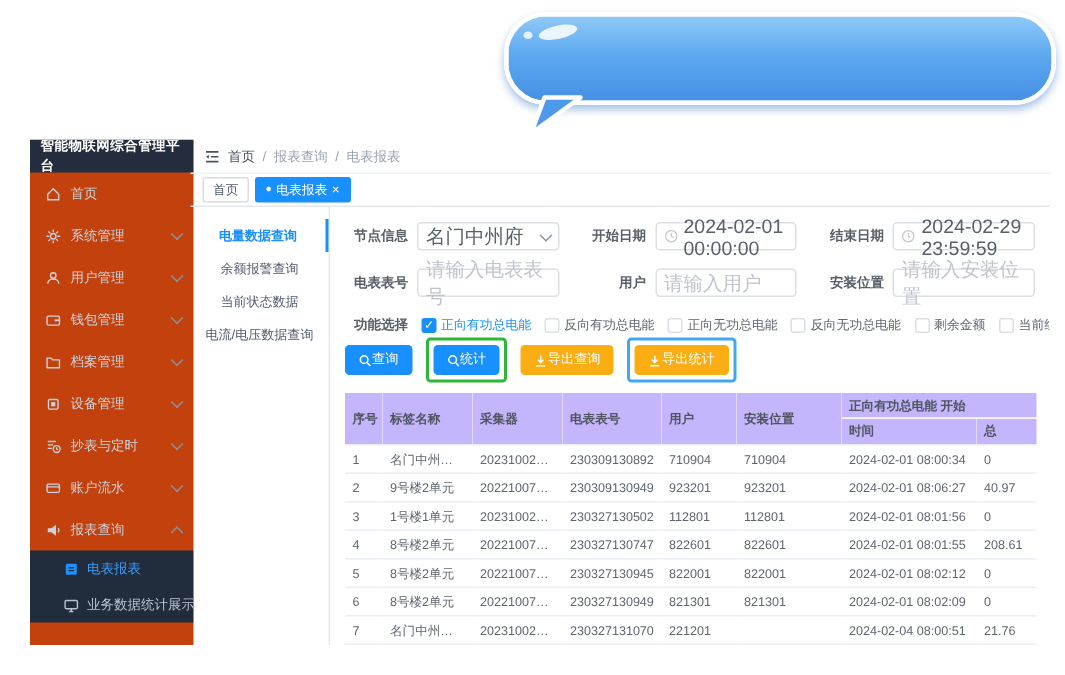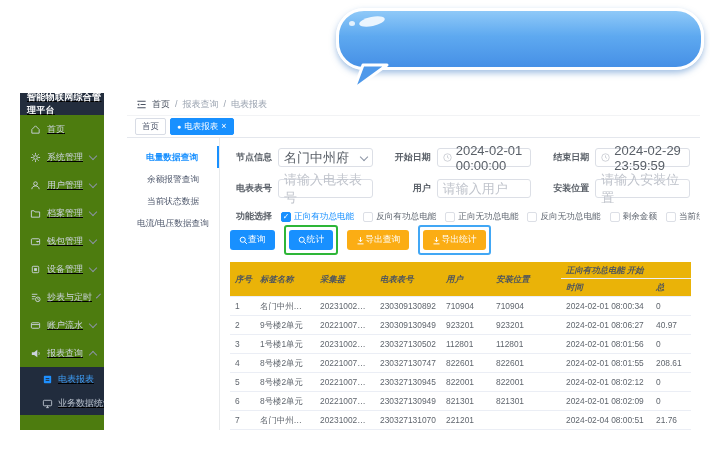--- a/index.html
+++ b/index.html
@@ -22,21 +22,21 @@
     background:rgba(255,255,255,.85);transform:rotate(-12deg);
   }
   .callout .shine2{
     position:absolute;left:10px;top:10px;width:6px;height:5px;border-radius:50%;
     background:rgba(255,255,255,.8);
   }
   .callout .tail{position:absolute;left:12px;bottom:-24px;}
   
   .app{position:absolute;left:20px;top:93px;width:680px;height:337px;background:#fff;overflow:hidden;font-size:9px;}
   
-  .sidebar{position:absolute;left:0;top:0;width:84px;height:337px;background:#4d7c0f;overflow:hidden;text-decoration:underline;}
+  .sidebar{position:absolute;left:0;top:0;width:109px;height:337px;background:#c2410c;overflow:hidden;}
   .logo{height:22px;background:#232d3d;color:#fff;font-weight:bold;font-size:9px;display:flex;align-items:center;padding-left:7px;letter-spacing:.3px;}
   .menu-item{height:28px;display:flex;align-items:center;padding:0 8px 0 10px;color:#ccd3de;gap:6px;cursor:pointer;}
   .menu-item .lbl{white-space:nowrap;}
   .chev{width:5px;height:5px;border-right:1px solid #8a93a3;border-bottom:1px solid #8a93a3;transform:rotate(45deg);margin-left:auto;margin-top:-2px;}
   .chev.up{transform:rotate(-135deg);margin-top:3px;}
   .micon{width:11px;height:11px;display:inline-flex;flex-shrink:0;}
   .micon svg{width:11px;height:11px;}
   .submenu{background:#212c3d;}
   .sub-item{height:24px;display:flex;align-items:center;gap:5px;padding-left:22px;color:#bcc4cf;cursor:pointer;white-space:nowrap;}
   .sub-item.active{color:#3d9df5;}
@@ -71,21 +71,21 @@
   
   .btnrow{display:flex;align-items:center;gap:9px;margin-bottom:7px;}
   .btn{height:20px;padding:0 9px;border-radius:3px;border:none;color:#fff;font-size:8.8px;display:inline-flex;align-items:center;gap:0;cursor:pointer;font-family:inherit;}
   .btn.blue{background:#1890ff;}
   .btn.orange{background:#fbad14;}
   .hl{display:inline-flex;padding:3px;border-radius:3px;}
   .hl.green{border:2px solid #2eb637;}
   .hl.blue{border:2px solid #41a7f5;}
   
   .tbl{width:100%;border-collapse:collapse;table-layout:fixed;font-size:8.4px;color:#60666e;}
-  .tbl th{background:#eab308;font-weight:bold;color:#4e555e;text-align:left;padding:0 5px;border-bottom:1px solid #ebeef5;height:16px;white-space:nowrap;overflow:hidden;font-style:italic;}
+  .tbl th{background:#c4b5fd;font-weight:bold;color:#4e555e;text-align:left;padding:0 5px;border-bottom:1px solid #ebeef5;height:16px;white-space:nowrap;overflow:hidden;}
   .tbl th.sub{height:17px;}
   .tbl td{padding:0 5px;height:18px;border-bottom:1px solid #ebeef5;white-space:nowrap;overflow:hidden;text-overflow:ellipsis;background:#fff;}
 </style>
 </head>
 <body>
 
 <div class="callout">
   <span class="shine"></span>
   <span class="shine2"></span>
   <svg class="tail" width="42" height="28" viewBox="0 0 42 28">
@@ -122,35 +122,35 @@
             <circle cx="6" cy="4" r="2" fill="none" stroke="#ccd3de"></circle>
             <path d="M2 10c0-2.2 1.8-3.5 4-3.5s4 1.3 4 3.5" fill="none" stroke="#ccd3de"></path>
           </svg>
         </span>
       <span class="lbl">用户管理</span>
       <span class="chev"></span>
     </div>
     <div class="menu-item">
       <span class="micon">
           <svg viewBox="0 0 12 12">
-            <path d="M1.5 3h3l1 1.3h5V10h-9z" fill="none" stroke="#ccd3de"></path>
-          </svg>
-        </span>
-      <span class="lbl">档案管理</span>
-      <span class="chev"></span>
-    </div>
-    <div class="menu-item">
-      <span class="micon">
-          <svg viewBox="0 0 12 12">
             <rect x="1.5" y="3" width="9" height="6.5" rx="1" fill="none" stroke="#ccd3de"></rect>
             <path d="M7 6h3.5" stroke="#ccd3de"></path>
             <circle cx="8" cy="6.2" r=".8" fill="#ccd3de"></circle>
           </svg>
         </span>
       <span class="lbl">钱包管理</span>
+      <span class="chev"></span>
+    </div>
+    <div class="menu-item">
+      <span class="micon">
+          <svg viewBox="0 0 12 12">
+            <path d="M1.5 3h3l1 1.3h5V10h-9z" fill="none" stroke="#ccd3de"></path>
+          </svg>
+        </span>
+      <span class="lbl">档案管理</span>
       <span class="chev"></span>
     </div>
     <div class="menu-item">
       <span class="micon">
           <svg viewBox="0 0 12 12">
             <rect x="2.5" y="2.5" width="7" height="7" rx="1" fill="none" stroke="#ccd3de"></rect>
             <rect x="4.5" y="4.5" width="3" height="3" fill="#ccd3de"></rect>
           </svg>
         </span>
       <span class="lbl">设备管理</span>

